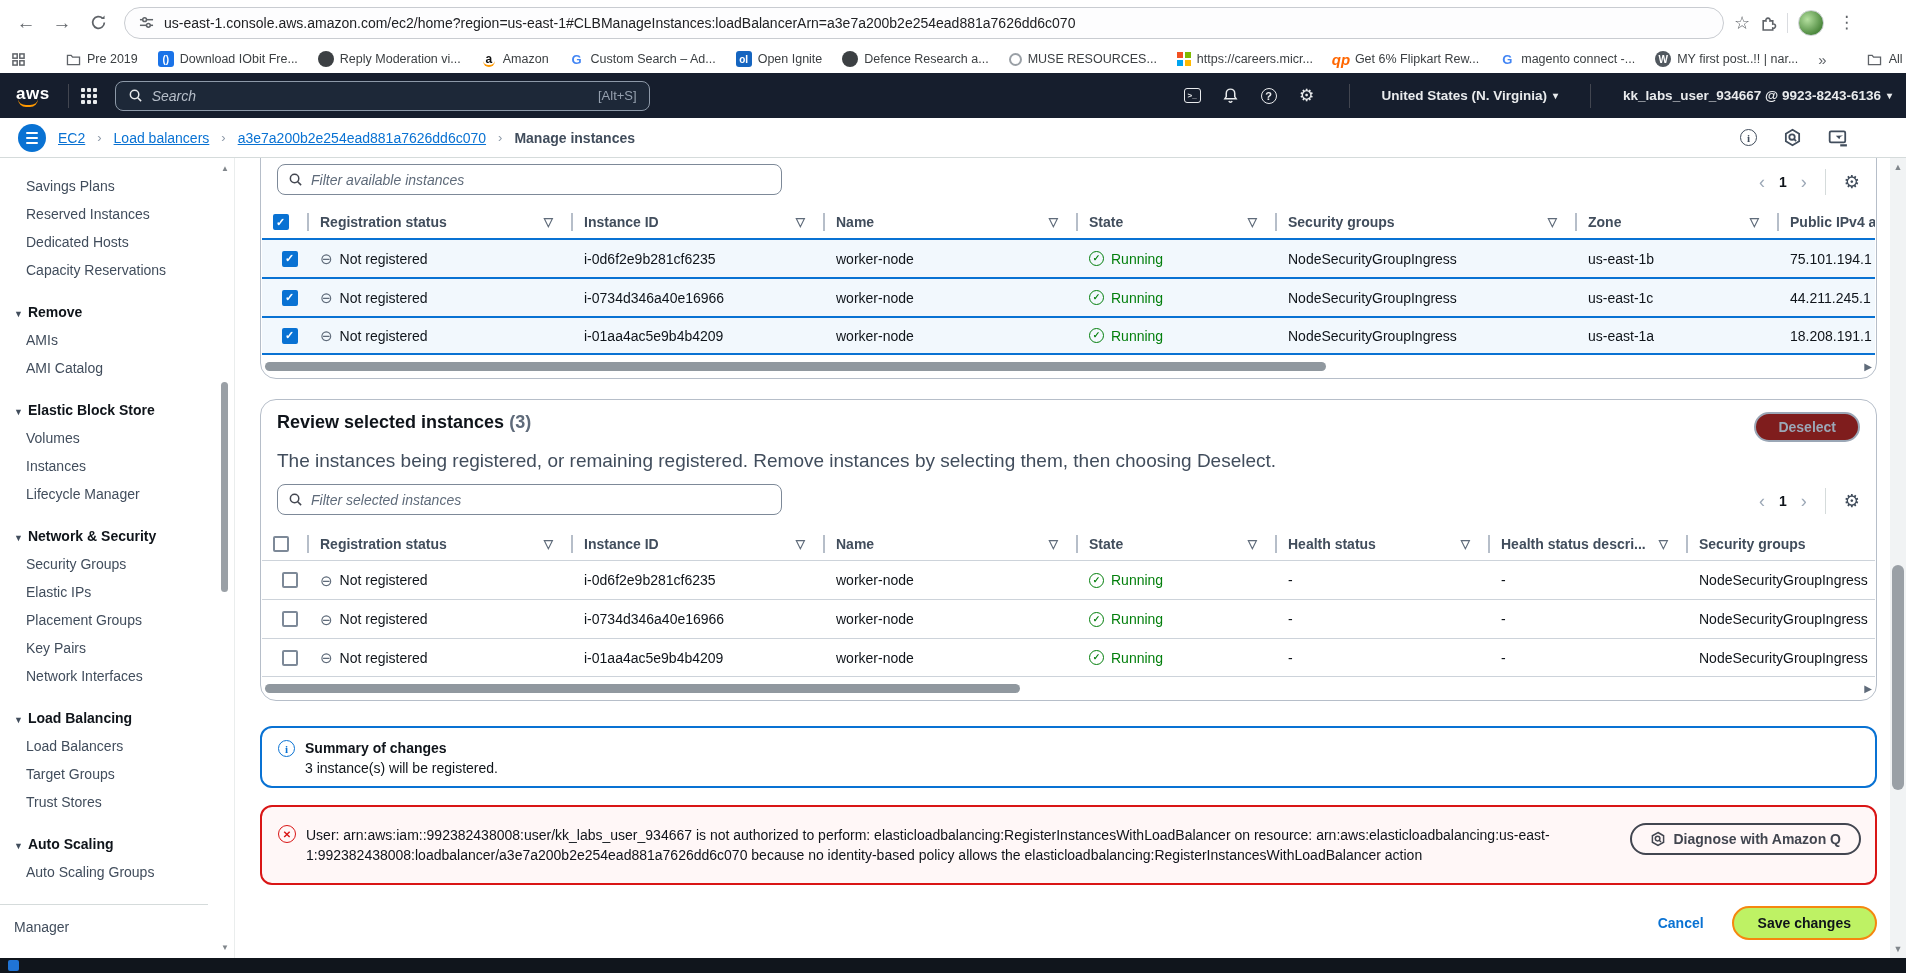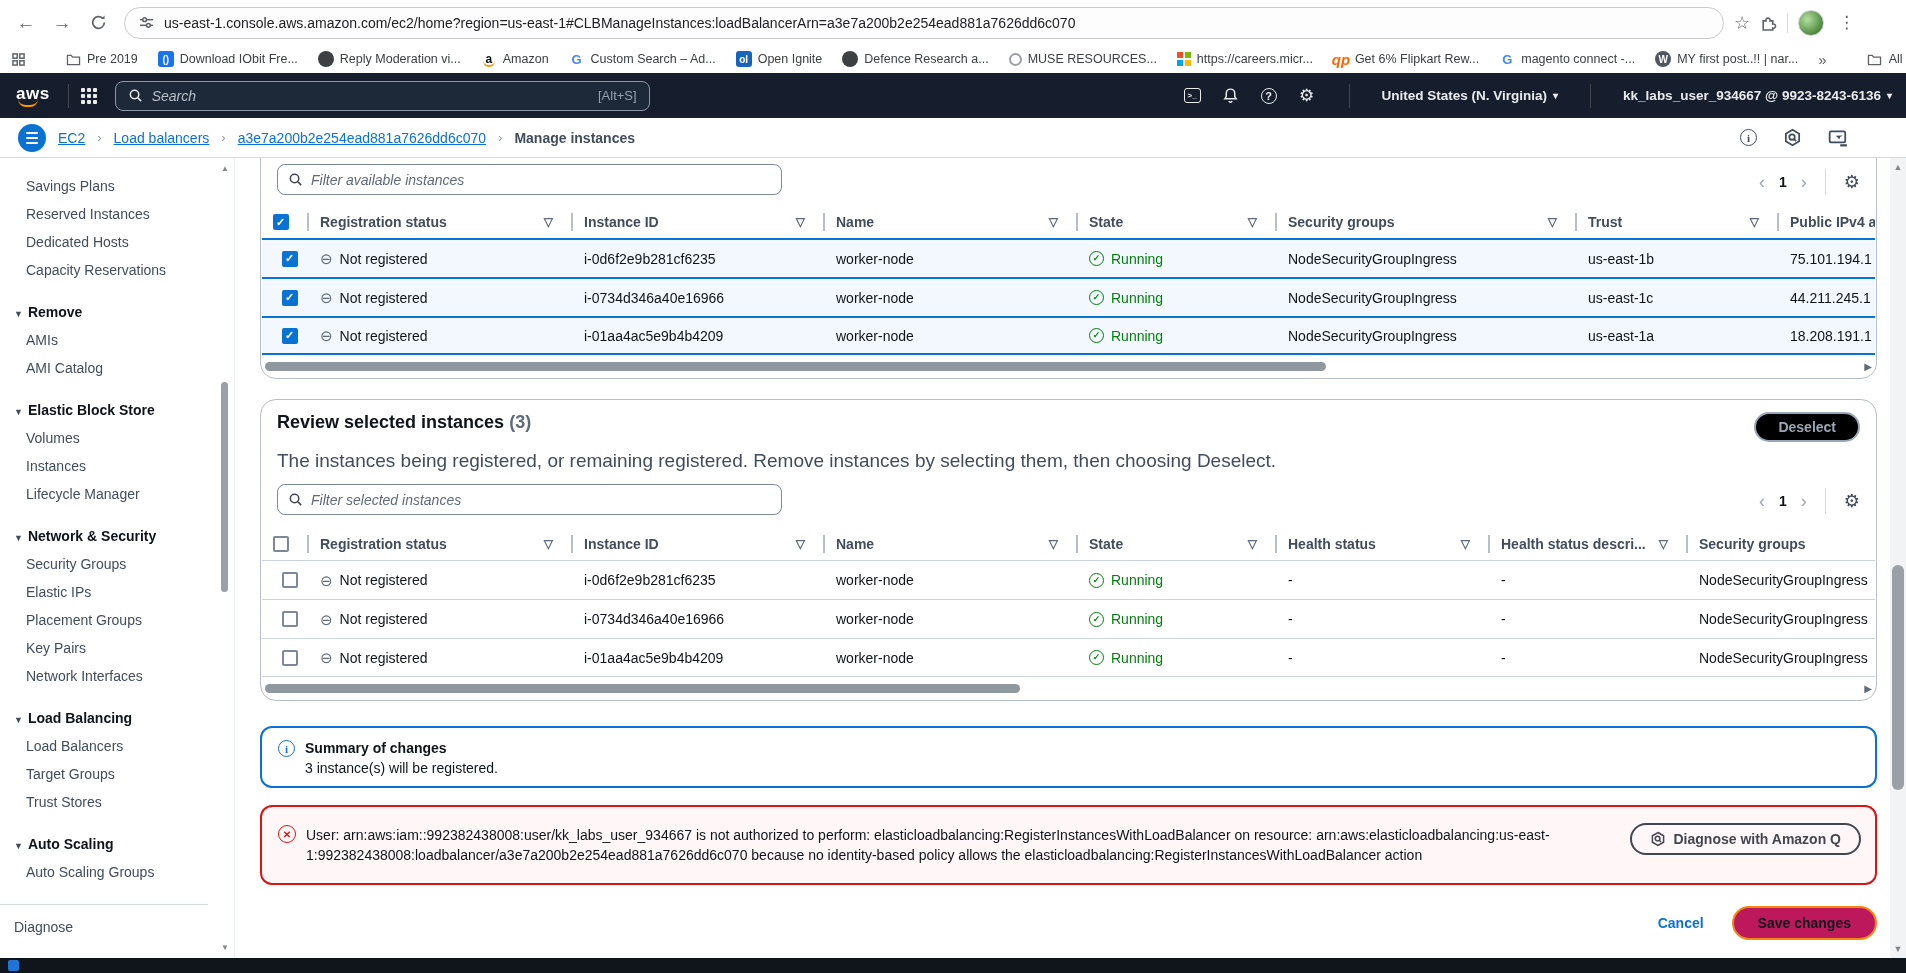--- a/index.html
+++ b/index.html
@@ -142,39 +142,39 @@
   .green { color:#037f0c; }
 
   .hscroll { position:absolute; left:4px; right:4px; height:11px; display:flex; align-items:center; }
   .hthumb { height:9px; border-radius:5px; background:#90989f; }
   .harrow { position:absolute; right:0; font-size:10px; color:#5f6b7a; }
 
   .card-title { position:absolute; left:16px; font-size:18px; color:#0f141a; font-weight:bold; }
   .card-title .cnt { color:#5f6b7a; font-weight:bold; }
   .card-desc { position:absolute; left:16px; font-size:19px; color:#414d5c; }
   .btn-sec { position:absolute; right:16px; border:2px solid #9ba7b6; color:#9ba7b6; font-weight:bold;
-    font-size:14px; border-radius:20px; padding:5px 22px; background:#000000; }
+    font-size:14px; border-radius:20px; padding:5px 22px; background:#7f1d1d; }
 
   .alert { position:absolute; left:25px; width:1617px; border-radius:12px; padding:12px 16px; font-size:14px; }
   .alert-info { border:2px solid #0972d3; background:#fff; color:#0f141a; }
   .alert-err { border:2px solid #d91515; background:#fff7f7; color:#0f141a; }
   .ic-info { width:17px; height:17px; border:1.6px solid #0972d3; border-radius:50%; color:#0972d3; font-size:11px;
     font-weight:bold; display:inline-flex; align-items:center; justify-content:center;
     font-family:"Liberation Serif",serif; flex:0 0 auto; }
   .ic-err { width:18px; height:18px; border:1.8px solid #d91515; border-radius:50%; color:#d91515; font-size:10px;
     font-weight:bold; display:inline-flex; align-items:center; justify-content:center; flex:0 0 auto; }
   .al-row { display:flex; gap:10px; align-items:flex-start; }
   .al-title { font-weight:bold; margin-bottom:4px; }
   .err-text { width:1290px; line-height:1.45; }
   .btn-q { position:absolute; right:14px; top:16px; border:2px solid #424650; background:transparent; color:#424650;
     font-weight:bold; font-size:14px; border-radius:20px; padding:6px 18px; display:flex; align-items:center; gap:8px; }
 
   .actions { position:absolute; left:25px; width:1617px; display:flex; justify-content:flex-end; align-items:center; gap:28px; }
   .cancel { color:#0972d3; font-weight:bold; font-size:14px; }
-  .btn-save { background:#be185d; border:2px solid #f5870f; color:#0f141a; font-weight:bold; font-size:14px;
+  .btn-save { background:#bef264; border:2px solid #f5870f; color:#0f141a; font-weight:bold; font-size:14px;
     border-radius:20px; padding:7px 24px; }
 
   .pagescroll { width:16px; flex:0 0 auto; background:#f1f3f4; position:relative; }
   .pagescroll .arr { position:absolute; left:0; width:16px; text-align:center; font-size:9px; color:#80868b; }
   .pthumb { position:absolute; left:2px; width:12px; border-radius:6px; background:#9aa0a6; top:407px; height:225px; }
 
   .bstrip { position:absolute; left:0; right:0; bottom:0; height:15px; background:#10151c; overflow:hidden;
     display:flex; align-items:flex-start; }
   .bstrip .app { width:11px; height:11px; background:#2074d5; border-radius:2px; margin:2px 6px 0 8px; flex:0 0 auto; }
 
@@ -403,21 +403,21 @@
 
       <div class="sb-head"><span class="tri">▼</span><span>Load Balancing</span></div>
       <div class="sb-link">Load Balancers</div>
       <div class="sb-link">Target Groups</div>
       <div class="sb-link">Trust Stores</div>
 
       <div class="sb-head"><span class="tri">▼</span><span>Auto Scaling</span></div>
       <div class="sb-link">Auto Scaling Groups</div>
 
       <div class="sb-divider"></div>
-      <div class="sb-link" style="padding-left:0;">Diagnose</div>
+      <div class="sb-link" style="padding-left:0;">Manager</div>
 
       <div class="sb-scroll">
         <span class="arr" style="top:4px;">▲</span>
         <div class="sb-thumb"></div>
         <span class="arr" style="bottom:4px;">▼</span>
       </div>
     </aside>
 
     <main class="main">
 
@@ -458,21 +458,21 @@
             </div>
           <div class="hcell c-state">
               <span>State</span>
               <span class="sort">▽</span>
             </div>
           <div class="hcell c-sg">
               <span>Security groups</span>
               <span class="sort">▽</span>
             </div>
           <div class="hcell c-zone">
-              <span>Trust</span>
+              <span>Zone</span>
               <span class="sort">▽</span>
             </div>
           <div class="hcell c-ip">
               <span>Public IPv4 a</span>
             </div>
         </div>
         <div class="trows" style="top:119px;">
           <div class="trow">
             <div class="cell c-cb">
                 <span class="cbx on">

